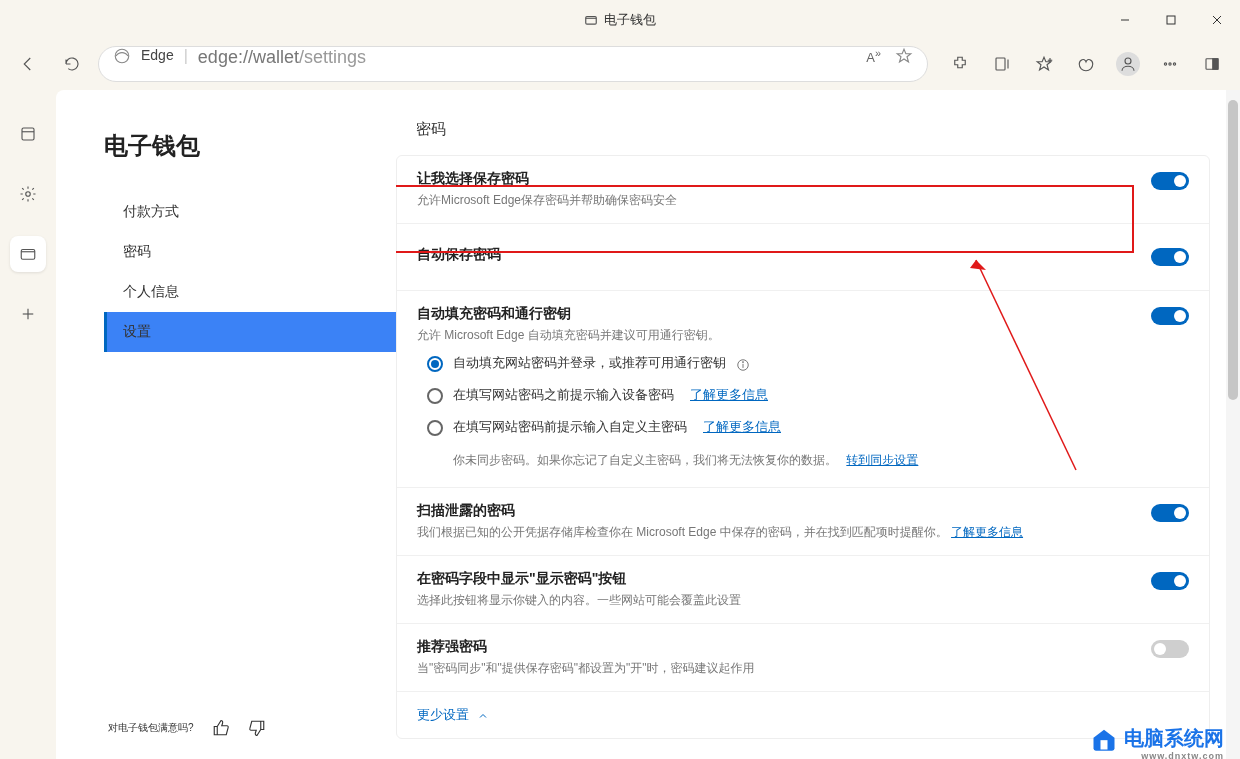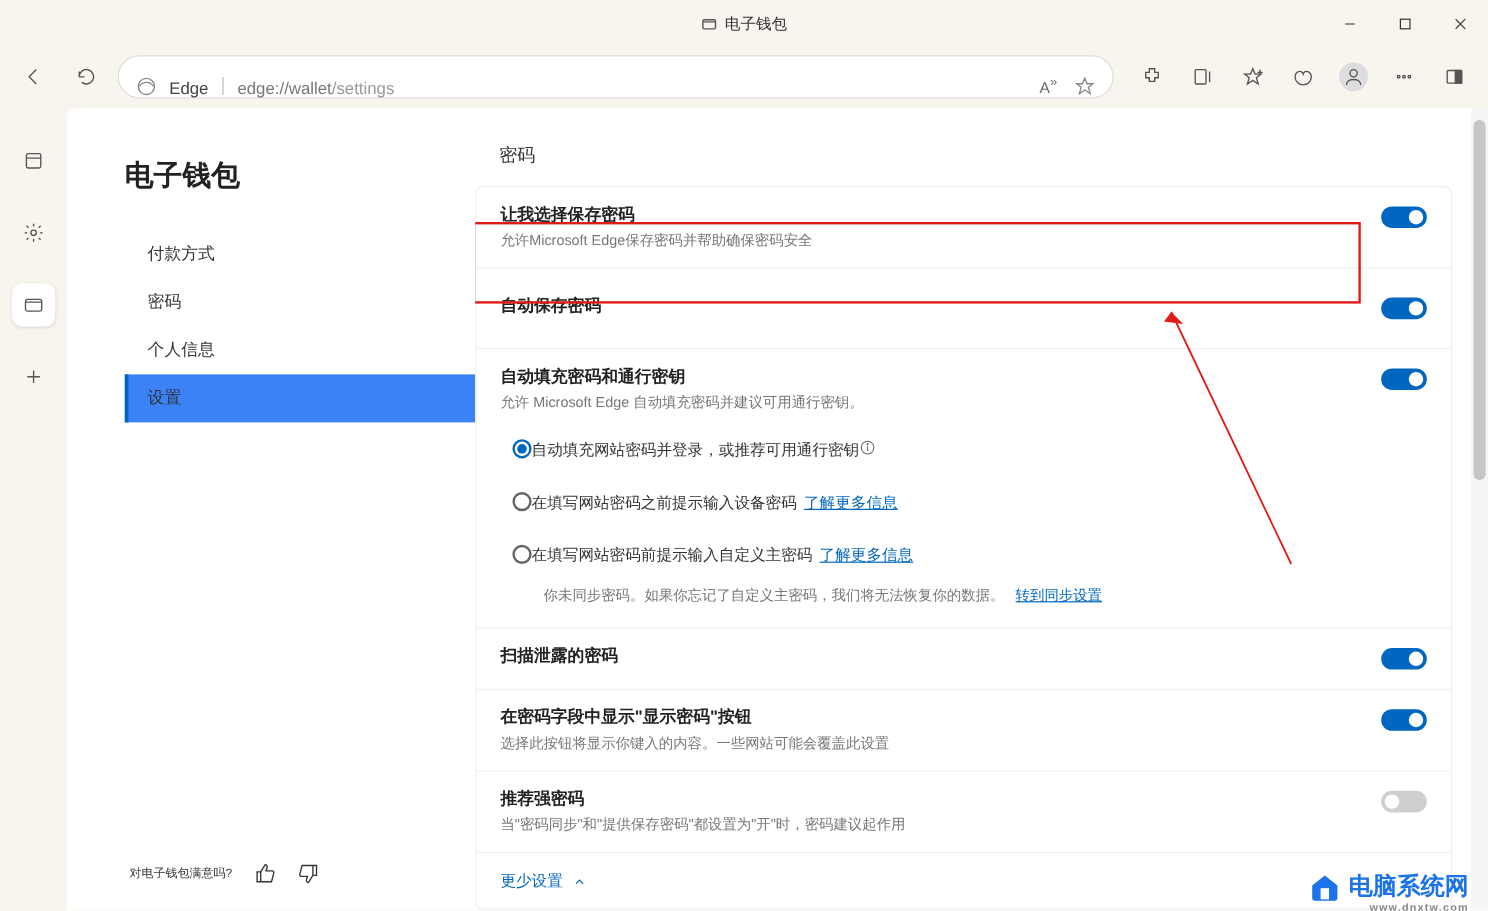--- a/index.html
+++ b/index.html
@@ -9,24 +9,24 @@
   .titlebar { height: 40px; display: flex; align-items: center; justify-content: center; position: relative; }
   .titlebar .title { font-size: 13px; color: #333; display: flex; align-items: center; gap: 6px; }
   .win-controls { position: absolute; right: 0; top: 0; display: flex; height: 40px; }
   .win-btn { width: 46px; height: 40px; display: flex; align-items: center; justify-content: center; color: #333; }
   .win-btn svg { width: 12px; height: 12px; stroke: #333; }
 
   
   .navbar { height: 48px; display: flex; align-items: center; padding: 0 10px; gap: 8px; }
   .nav-icon { width: 36px; height: 36px; display: flex; align-items: center; justify-content: center; border-radius: 6px; color: #555; }
   .nav-icon svg { width: 18px; height: 18px; stroke: #555; fill: none; stroke-width: 1.5; }
-  .addr { flex: 1; height: 36px; background: #fff; border-radius: 18px; display: flex; align-items: flex-end; padding: 0 14px; gap: 10px; color: #666; border: 1px solid #ddd;}
+  .addr { flex: 1; height: 36px; background: #fff; border-radius: 18px; display: flex; align-items: flex-start; padding: 0 14px; gap: 10px; color: #666; border: 1px solid #ddd;}
   .addr .edge-label { font-size: 14px; color: #444; }
   .addr .divider { color: #ccc; }
-  .addr .url { font-size: 14px; color: #777; }
+  .addr .url { font-size: 18px; color: #777; }
   .addr .url .path { color: #999; }
   .addr-right { margin-left: auto; display: flex; gap: 14px; align-items: center;}
   .toolbar-icons { display: flex; gap: 6px; align-items: center; margin-left: 6px; }
   .avatar-small { width: 24px; height: 24px; border-radius: 50%; background: #ddd; display:flex; align-items:center; justify-content:center;}
 
   
   .main { display: flex; height: calc(759px - 40px - 48px); background: #f8f5ee;}
   .left-rail { width: 56px; background: #f8f5ee; display: flex; flex-direction: column; align-items: center; padding-top: 28px; gap: 24px; }
   .rail-icon { width: 36px; height: 36px; display: flex; align-items: center; justify-content: center; border-radius: 8px; }
   .rail-icon.active { background: #fff; box-shadow: 0 1px 3px rgba(0,0,0,0.1); }
@@ -49,21 +49,21 @@
   .row .texts{ flex:1; }
   .row-title { font-size: 14px; font-weight: 600; color: #222; margin-bottom: 4px; }
   .row-desc { font-size: 12px; color: #777; }
   .row-desc a { color: #0067c0; text-decoration: underline; }
   .toggle { width: 38px; height: 18px; border-radius: 10px; background: #0067c0; position: relative; margin-top:2px;}
   .toggle .knob { width: 12px; height: 12px; border-radius: 50%; background: #fff; position: absolute; top: 3px; right: 3px;}
   .toggle.off { background: #cfcfcf; }
   .toggle.off .knob { left: 3px; right: auto; }
 
   .radio-group { margin: 10px 0 6px 10px; display:flex; flex-direction:column; gap: 14px;}
-  .radio-line { display:flex; align-items:flex-start; font-size:13px; color:#333;margin-top:12px;}
+  .radio-line { display:flex; align-items:flex-end; gap: 10px; font-size:13px; color:#333;}
   .radio-outer{ width:16px; height:16px; border-radius:50%; border:2px solid #0067c0; display:flex; align-items:center; justify-content:center;}
   .radio-outer.unchecked{ border-color:#666;}
   .radio-inner{ width:8px; height:8px; border-radius:50%; background:#0067c0;}
   .radio-line .info-icon{ width:14px; height:14px; }
   .radio-line a{ color:#0067c0; text-decoration:underline; margin-left:6px;}
   .sync-note{ font-size:12px; color:#777; margin:10px 0 4px 36px;}
   .sync-note a{ color:#0067c0; text-decoration:underline; margin-left:6px;text-align:center;}
 
   .less-link{ padding:14px 20px; font-size:13px; }
   .less-link span{ color:#0067c0;margin-top:48px;}
@@ -299,20 +299,21 @@
           </div>
           <div class="sync-note">
             <span>你未同步密码。如果你忘记了自定义主密码，我们将无法恢复你的数据。</span>
             <a>转到同步设置</a>
           </div>
         </div>
 
         <div class="row">
           <div class="texts">
             <div class="row-title">扫描泄露的密码</div>
+            <div class="row-desc"><span>我们根据已知的公开凭据存储库检查你在 Microsoft Edge 中保存的密码，并在找到匹配项时提醒你。</span> <a>了解更多信息</a></div>
           </div>
           <div class="toggle">
               <div class="knob"></div>
             </div>
         </div>
 
         <div class="row">
           <div class="texts">
             <div class="row-title">在密码字段中显示"显示密码"按钮</div>
             <div class="row-desc">选择此按钮将显示你键入的内容。一些网站可能会覆盖此设置</div>

